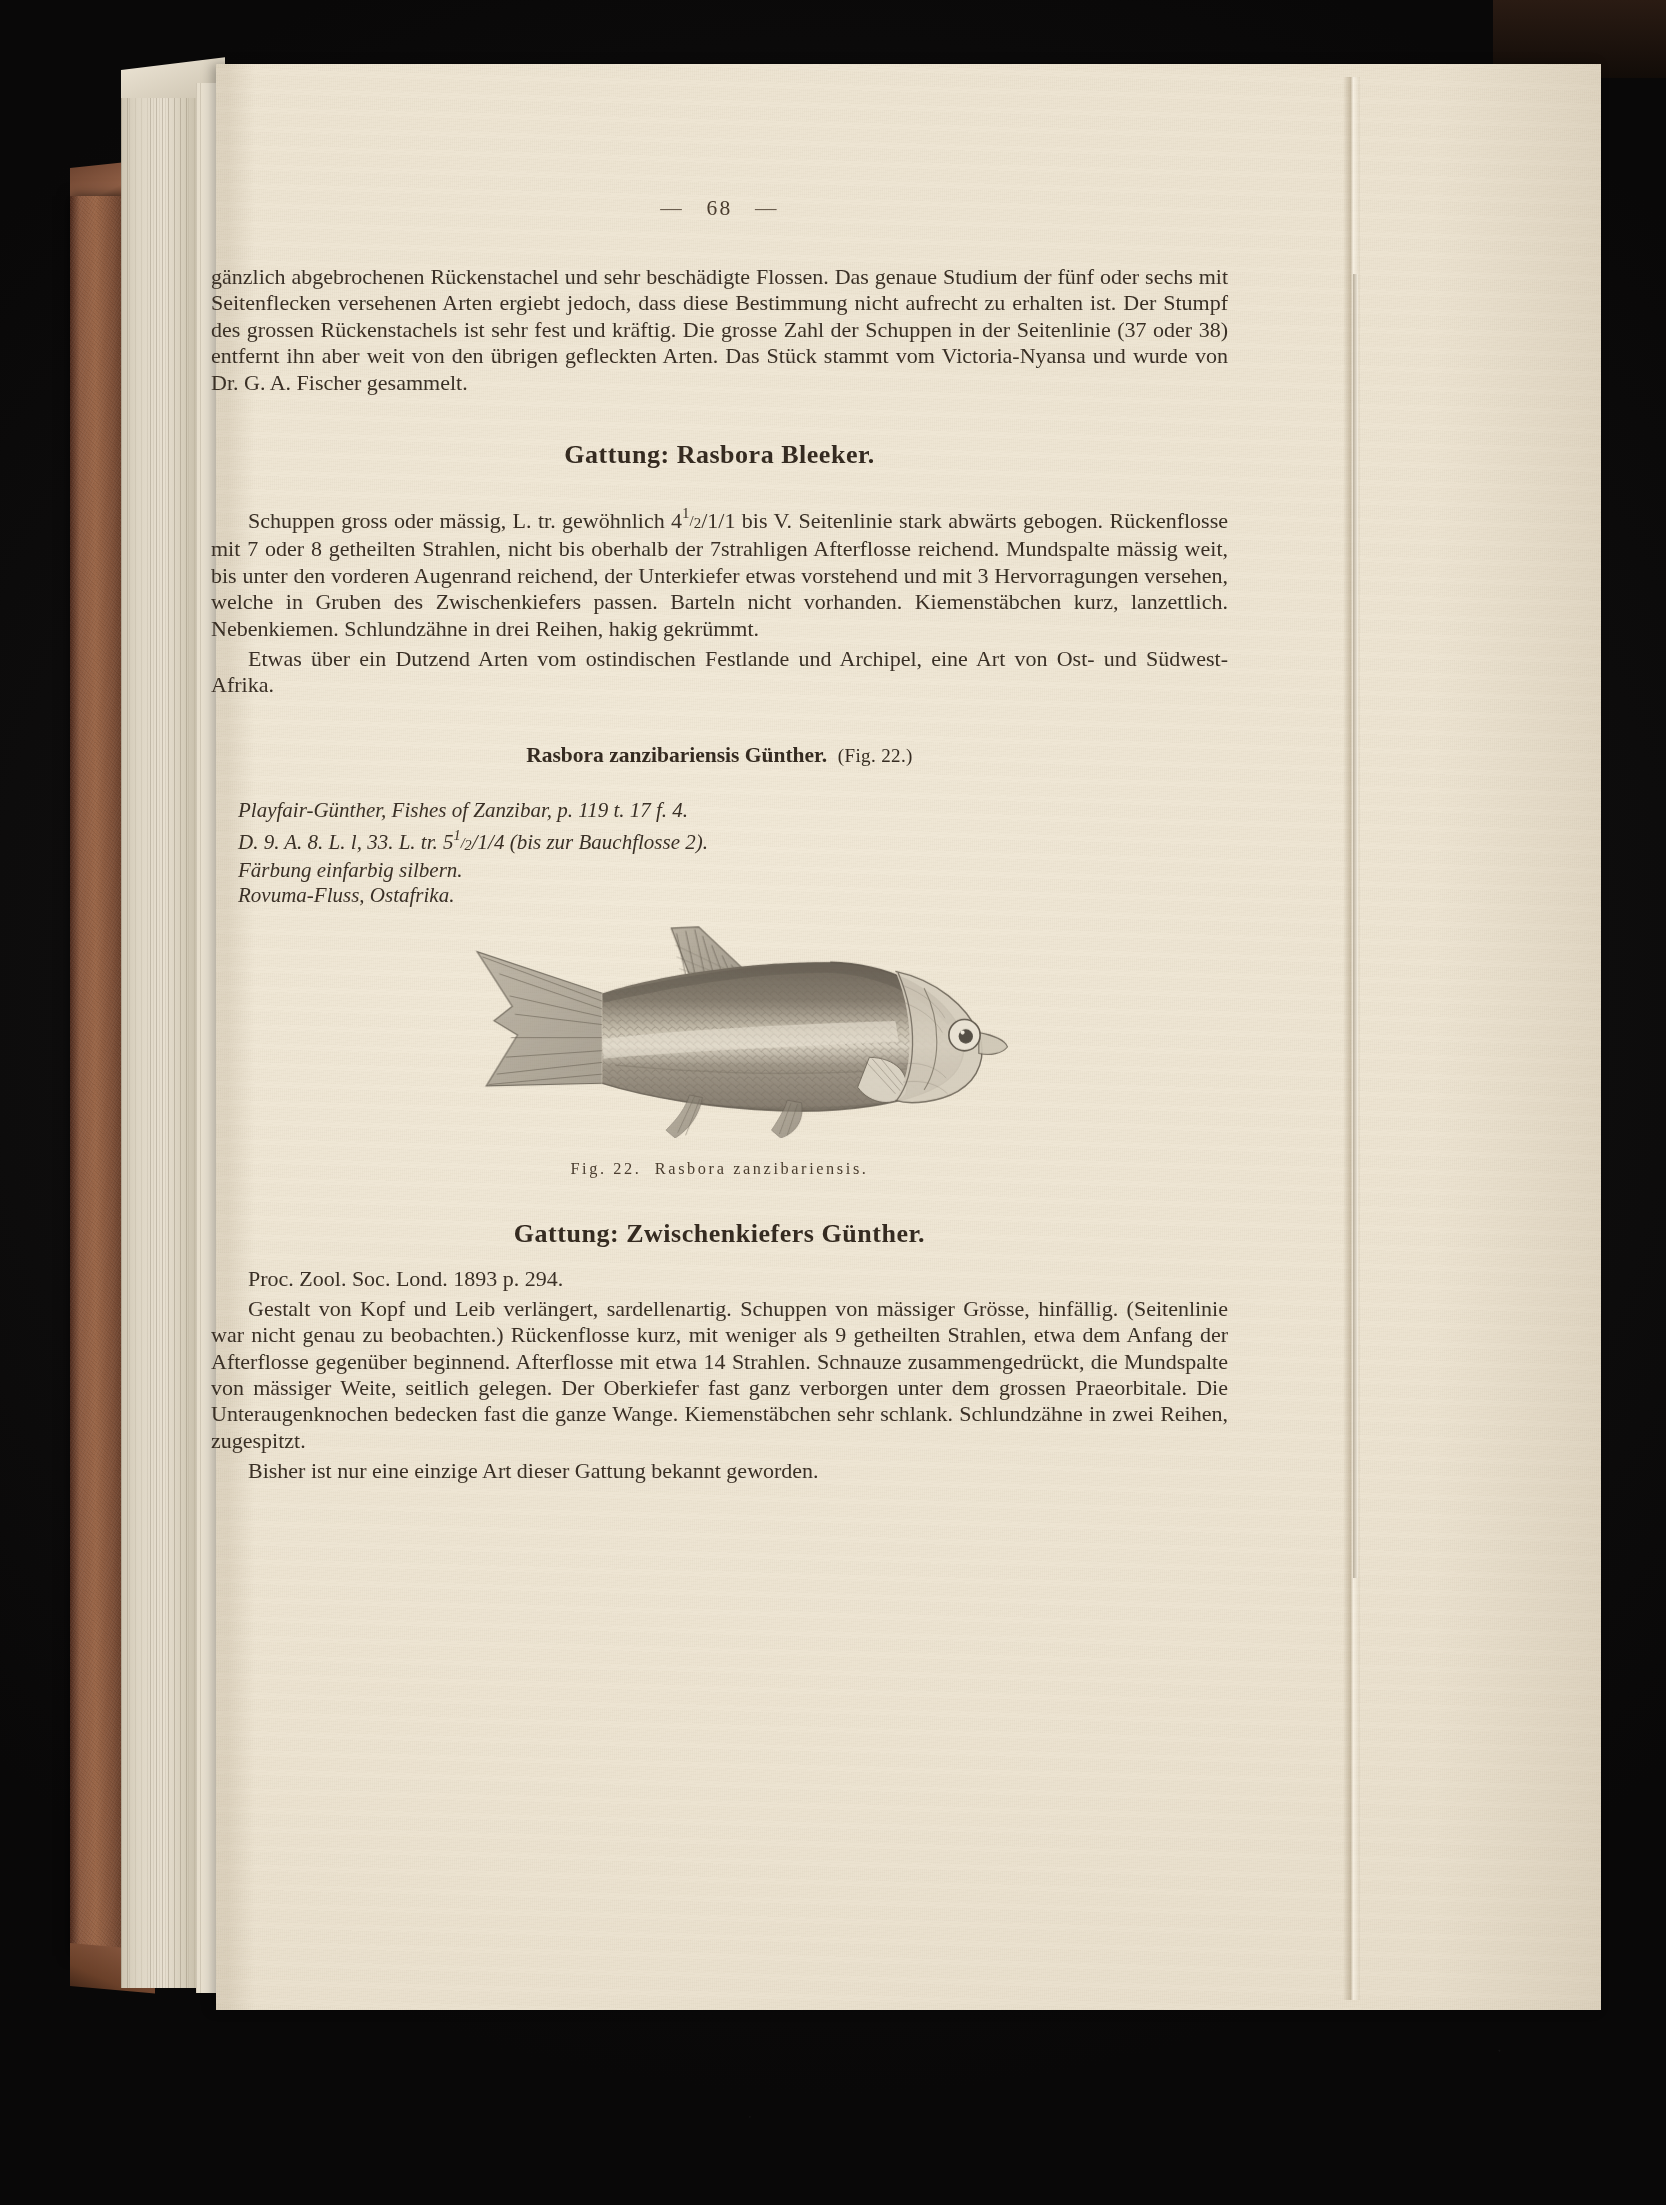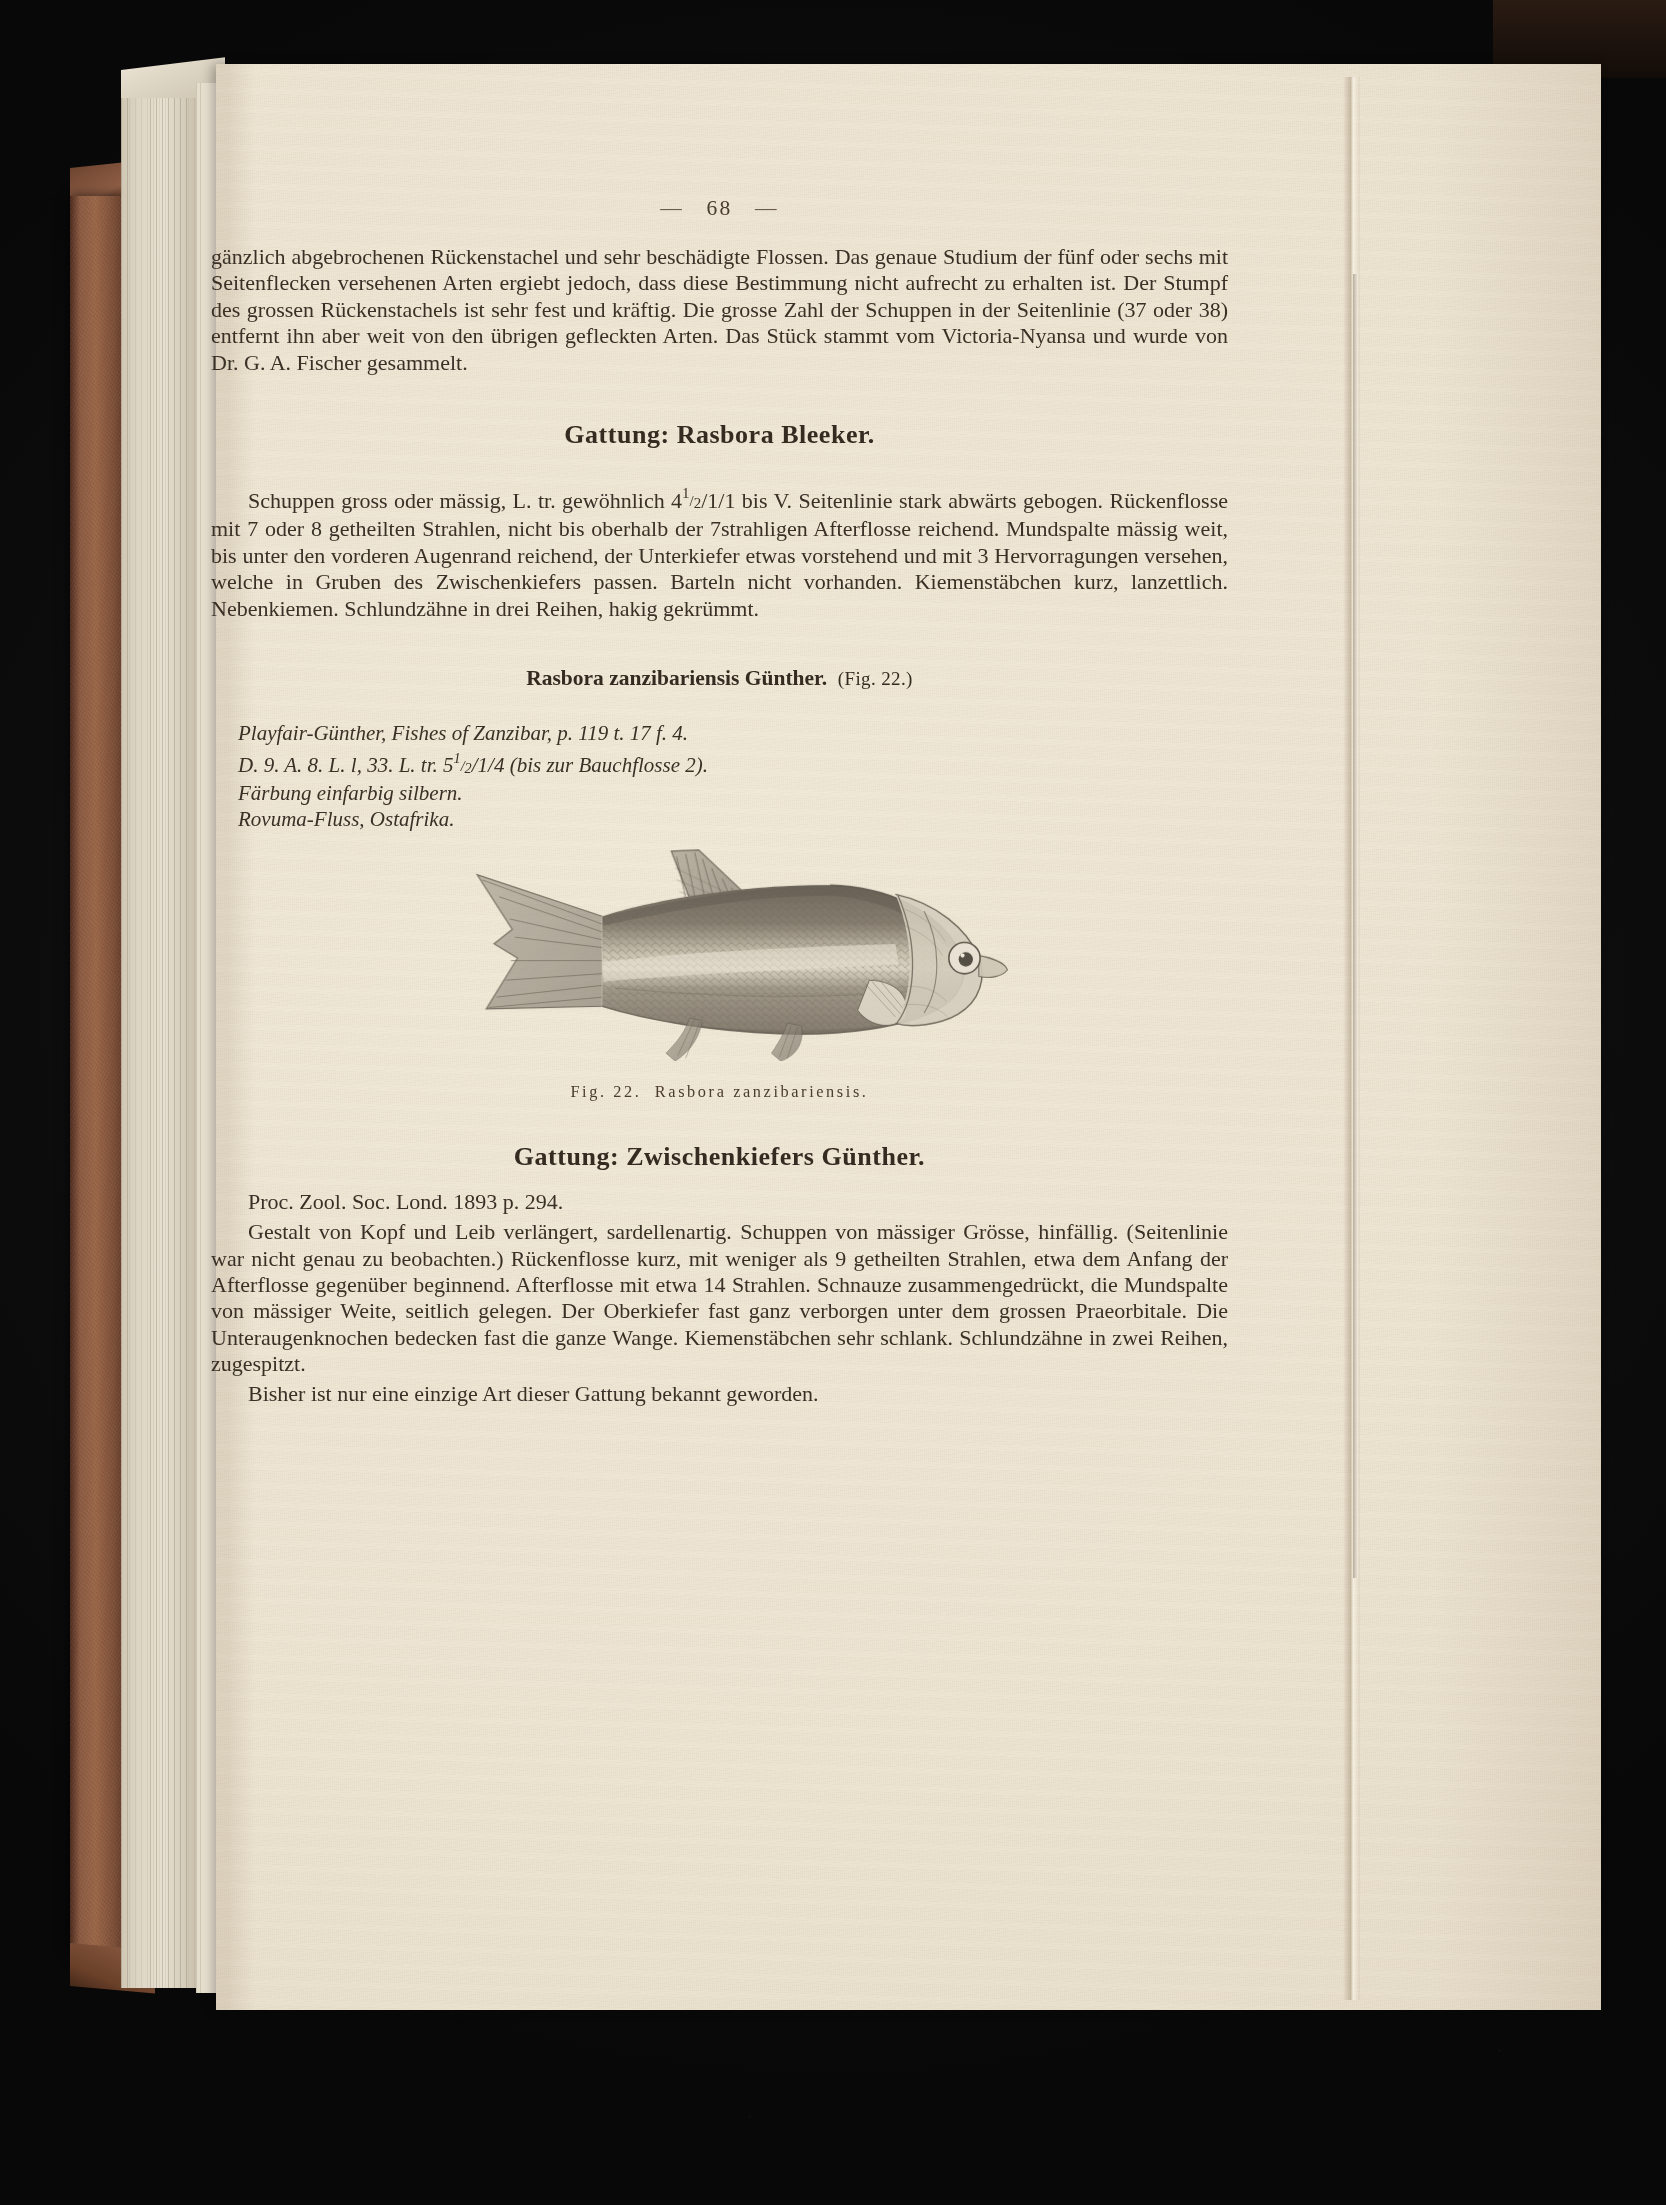--- a/index.html
+++ b/index.html
@@ -123,21 +123,21 @@
     background:linear-gradient(180deg,#2a1b13,#120c08);
   }
 
   
   #content{
     position:absolute;left:211px;top:196px;width:1017px;
     color:#3b3026;
   }
   .folio{
     text-align:center;font-size:21.5px;letter-spacing:.10em;
-    color:#4a3c2e;margin-bottom:23px;
+    color:#4a3c2e;margin-bottom:43px;
   }
   .folio .dash{opacity:.85;}
   .body-par{
     font-size:22px;line-height:26.4px;
     text-align:justify;text-justify:inter-word;
     color:#3a3026;margin:0 0 3.9px 0;
     -webkit-hyphens:none;hyphens:none;
   }
   .body-par.indent{text-indent:37px;}
   .gap-sm{height:17px;}
@@ -198,20 +198,21 @@
   </div>
 
   <p class="body-par">gänzlich abgebrochenen Rückenstachel und sehr beschädigte Flossen.  Das genaue Studium der fünf oder sechs mit Seitenflecken versehenen Arten ergiebt jedoch, dass diese Bestimmung nicht aufrecht zu erhalten ist.  Der Stumpf des grossen Rückenstachels ist sehr fest und kräftig.  Die grosse Zahl der Schuppen in der Seitenlinie (37 oder 38) entfernt ihn aber weit von den übrigen gefleckten Arten. Das Stück stammt vom Victoria-Nyansa und wurde von Dr. G. A. Fischer gesammelt.</p>
 
   <div class="gap-lg"></div>
   <div class="heading">Gattung: Rasbora Bleeker.</div>
   <div class="gap-md"></div>
 
   <p class="body-par indent"><span>Schuppen gross oder mässig, L. tr. gewöhnlich 4</span><span class="frac"><span class="num">1</span>/<span class="den">2</span></span><span>/1/1 bis V.  Seitenlinie stark abwärts gebogen.  Rückenflosse mit 7 oder 8 getheilten Strahlen, nicht bis oberhalb der 7strahligen Afterflosse reichend.  Mundspalte mässig weit, bis unter den vorderen Augenrand reichend, der Unterkiefer etwas vorstehend und mit 3 Hervorragungen versehen, welche in Gruben des Zwischenkiefers passen. Barteln nicht vorhanden.  Kiemenstäbchen kurz, lanzettlich.  Nebenkiemen. Schlundzähne in drei Reihen, hakig gekrümmt.</span></p>
 
+  <p class="body-par indent">Etwas über ein Dutzend Arten vom ostindischen Festlande und Archipel, eine Art von Ost- und Südwest-Afrika.</p>
 
   <div class="gap-lg"></div>
   <div class="species-heading">
     <span>Rasbora zanzibariensis Günther.</span>&nbsp;&nbsp;<span class="figref">(Fig. 22.)</span>
   </div>
   <div class="gap-md"></div>
 
   <div class="ref-block">
     <div class="ref-line">Playfair-Günther, Fishes of Zanzibar, p. 119 t. 17 f. 4.</div>
     <div class="ref-line"><span>D. 9. A. 8. L. l, 33. L. tr. 5</span><span class="frac"><span class="num">1</span>/<span class="den">2</span></span><span>/1/4 (bis zur Bauchflosse 2).</span></div>

